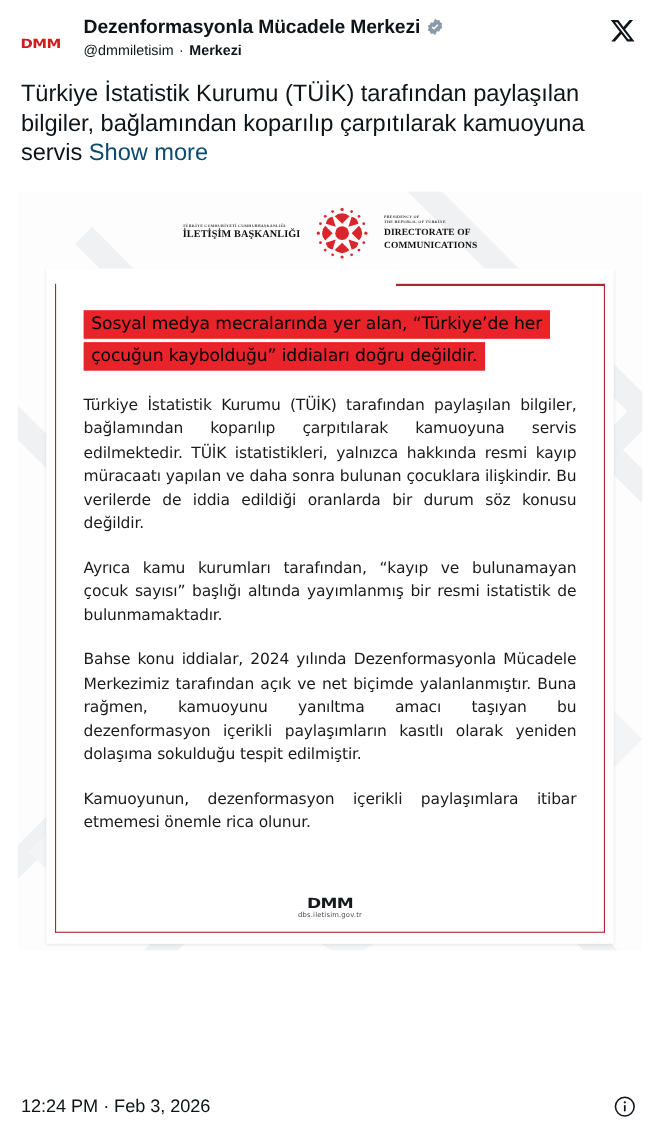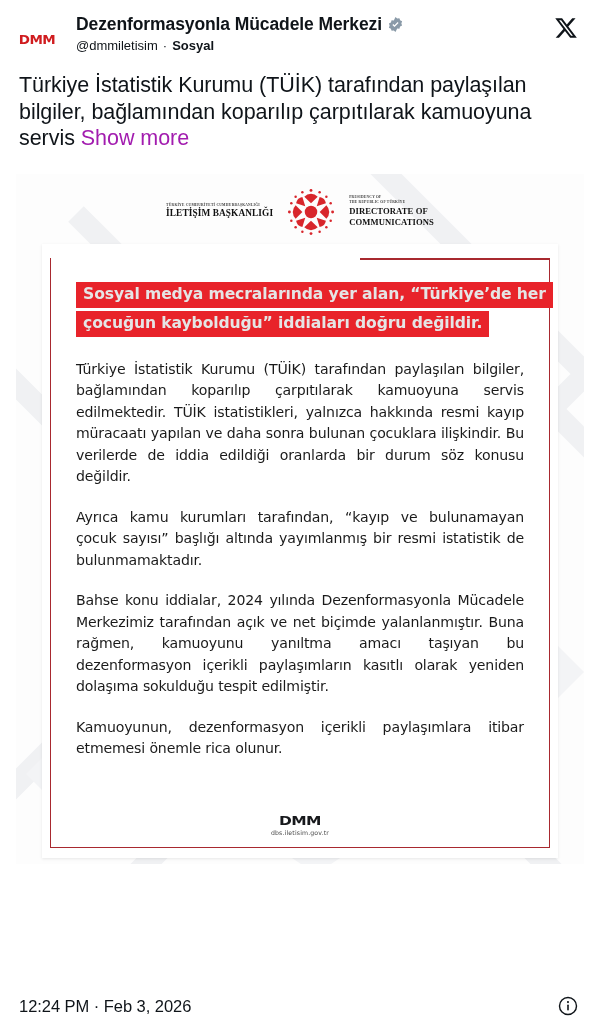--- a/index.html
+++ b/index.html
@@ -110,21 +110,21 @@
     padding: 10px 22px 0 19px;
     font-size: 21.5px;
     line-height: 26.5px;
     color: #0f1419;
     letter-spacing: -0.05px;
     font-family: "Liberation Sans", sans-serif;
   }
   .tweet-text p { margin: 0; }
   .tweet-text p + p { margin-top: 26.5px; }
   .show-more {
-    color: #a21caf;
+    color: #0c4a6e;
     text-decoration: none;
     cursor: pointer;
   }
 
   
   .media-wrap {
     position: relative;
     margin: 22px 16px 0 16px;
     height: 690px;
     background: #ffffff;
@@ -224,22 +224,22 @@
     position: absolute;
     left: 0; right: 0; top: 0; bottom: 0;
     padding: 38px 34px 0 34px;
   }
 
   
   .headline { margin-bottom: 22px; }
   .headline .hl {
     display: table;
     background: #e8232a;
-    color: #e5e5e5;
-    font-weight: 700;
+    color: #000000;
+    font-weight: 400;
     font-size: 15.6px;
     line-height: 17px;
     padding: 4px 7px 5px 7px;
     margin-bottom: 3px;
     letter-spacing: -0.1px;
     font-family: "DejaVu Sans", sans-serif;
     white-space: nowrap;
   }
 
   .body-copy { font-family: "DejaVu Sans", sans-serif; }
@@ -318,21 +318,21 @@
         <span class="verified">
           <svg viewBox="0 0 24 24" width="17" height="17" aria-hidden="true">
             <path fill="#8a9aa8" d="M12 1.5l2.4 2.0 3.1-.4 1.0 3.0 2.8 1.4-1.0 3.0 1.0 3.0-2.8 1.4-1.0 3.0-3.1-.4L12 22.5l-2.4-2.0-3.1.4-1.0-3.0-2.8-1.4 1.0-3.0-1.0-3.0 2.8-1.4 1.0-3.0 3.1.4z"></path>
             <path fill="#ffffff" d="M10.6 15.6l-3.0-3.0 1.3-1.3 1.7 1.7 4.4-4.4 1.3 1.3z"></path>
           </svg>
         </span>
       </div>
       <div class="handle-row">
         <span class="handle">@dmmiletisim</span>
         <span class="dot-sep">·</span>
-        <a class="follow-link">Sosyal</a>
+        <a class="follow-link">Merkezi</a>
       </div>
     </div>
 
     <span class="x-logo">
       <svg viewBox="0 0 24 24" width="24" height="24" aria-hidden="true">
         <path fill="#0f1419" d="M18.244 2.25h3.308l-7.227 8.26 8.502 11.24H16.17l-5.214-6.817L4.99 21.75H1.68l7.73-8.835L1.254 2.25H8.08l4.713 6.231zm-1.161 17.52h1.833L7.084 4.126H5.117z"></path>
       </svg>
     </span>
   </div>
 

